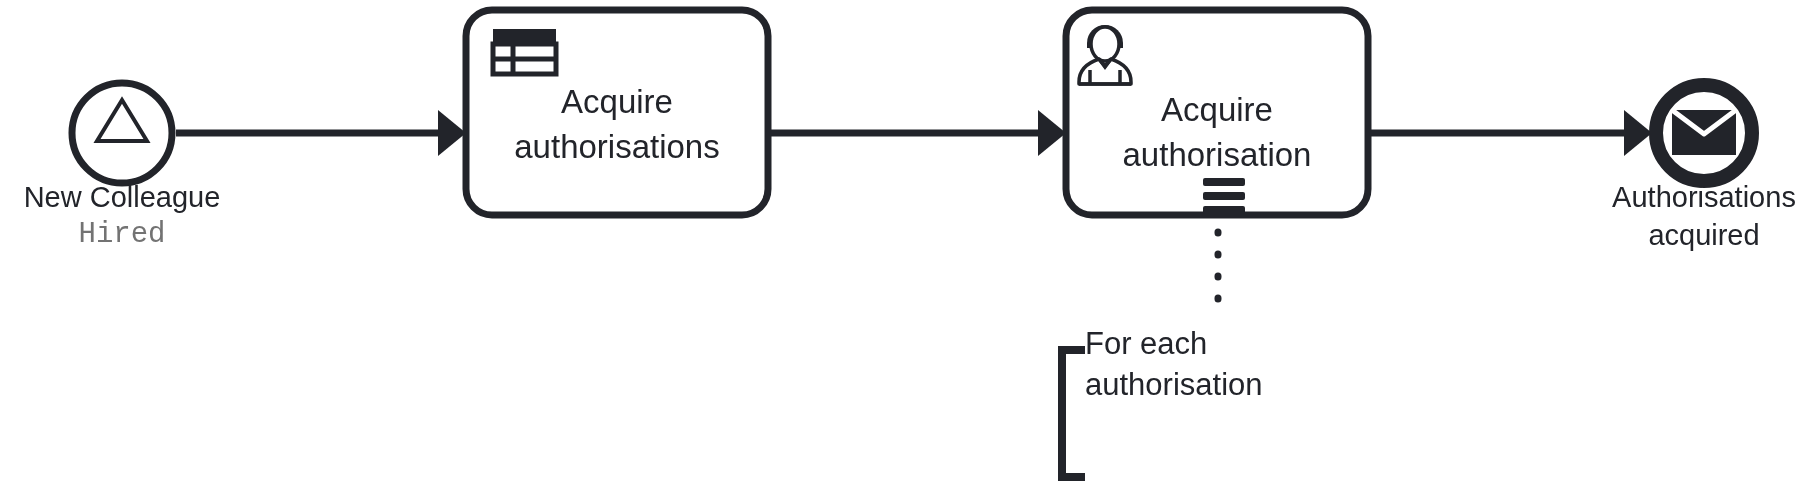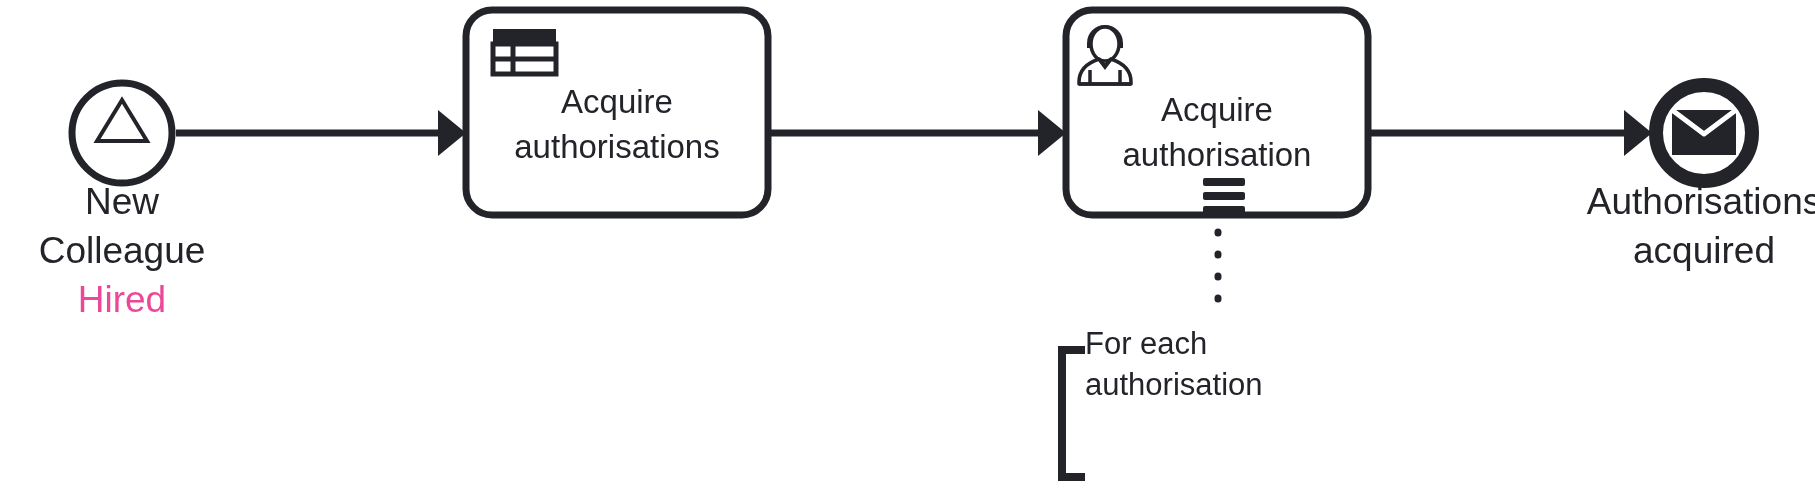--- a/index.html
+++ b/index.html
@@ -27,21 +27,21 @@
     display: block;
   }
   .dgm-text {
     font-family: "Liberation Sans", sans-serif;
     fill: #22242A;
   }
   .node-label {
     font-size: 33px;
   }
   .event-label {
-    font-size: 37px;
+    font-size: 29px;
   }
   .annotation-label {
     font-size: 31px;
   }
   .stroke-main {
     stroke: #22242A;
     fill: none;
   }
   .fill-main {
     fill: #22242A;
@@ -125,21 +125,21 @@
       <line x1="1218" y1="232" x2="1218" y2="300" stroke="#22242A" stroke-width="7" stroke-linecap="round" stroke-dasharray="1 21"></line>
     </g>
 
     <g>
       <path d="M 1085 350 L 1062 350 L 1062 477 L 1085 477" fill="none" stroke="#22242A" stroke-width="8" stroke-linecap="butt" stroke-linejoin="miter"></path>
     </g>
   </svg>
 
   <div style="position:absolute; left:2px; top:178px; width:240px; text-align:center; line-height:1.32;">
     <div class="dgm-text event-label" style="color:#22242A;">New Colleague</div>
-    <div class="dgm-text event-label" style="color:#ec4899;">Hired</div>
+    <div class="dgm-text event-label" style="color:#737373;font-family:Liberation Mono, monospace;">Hired</div>
   </div>
 
   <div style="position:absolute; left:466px; top:80px; width:302px; text-align:center; line-height:1.35;">
     <div class="dgm-text node-label" style="color:#22242A;">Acquire</div>
     <div class="dgm-text node-label" style="color:#22242A;">authorisations</div>
   </div>
 
   <div style="position:absolute; left:1066px; top:88px; width:302px; text-align:center; line-height:1.35;">
     <div class="dgm-text node-label" style="color:#22242A;">Acquire</div>
     <div class="dgm-text node-label" style="color:#22242A;">authorisation</div>

